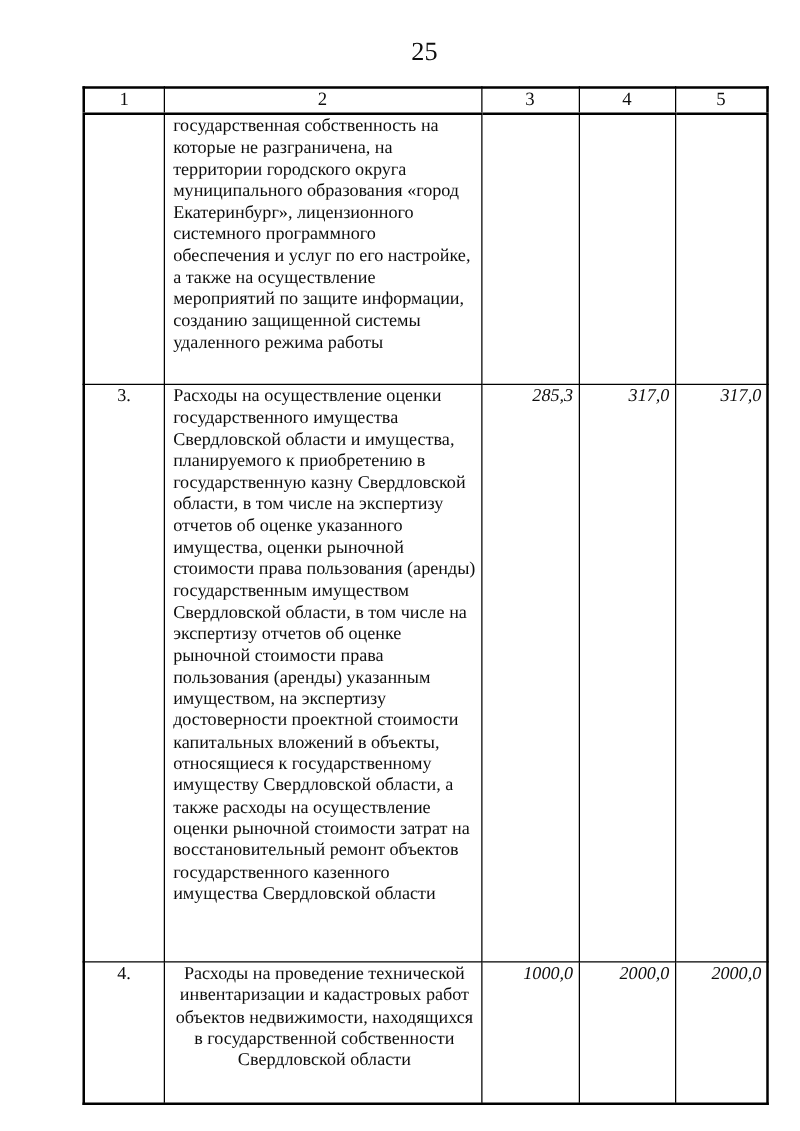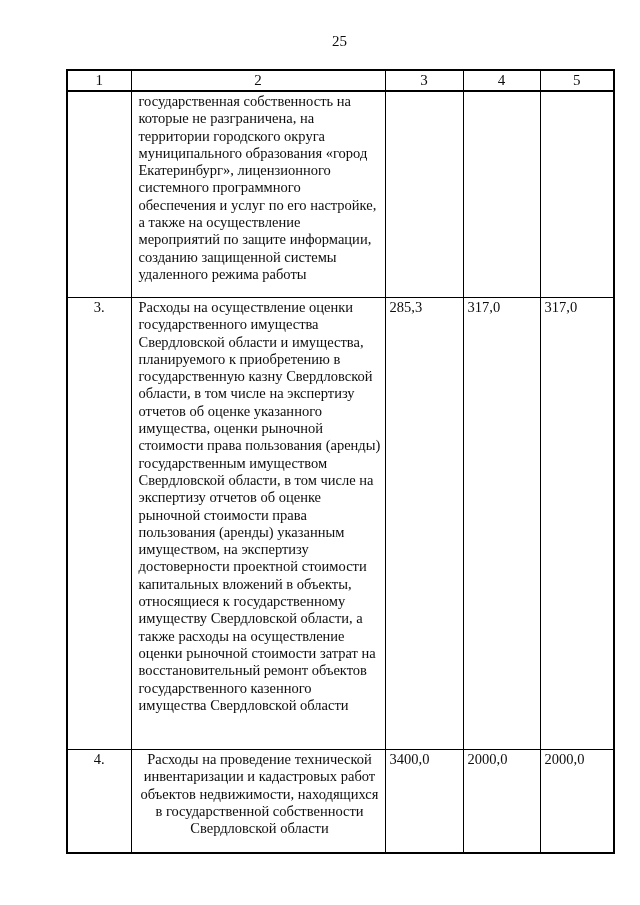--- a/index.html
+++ b/index.html
@@ -16,54 +16,54 @@
     font-size: 14.5px;
     line-height: 17.3px;
     -webkit-font-smoothing: antialiased;
   }
   .page-number {
     position: absolute;
     top: 33px;
     left: 66px;
     width: 547px;
     text-align: center;
-    font-size: 15px;
+    font-size: 21px;
   }
   table.doc-table {
     position: absolute;
     top: 69px;
     left: 66px;
     width: 547px;
     border-collapse: collapse;
     table-layout: fixed;
     border: 2px solid #000;
   }
   .doc-table col.c1 { width: 64px; }
   .doc-table col.c2 { width: 254px; }
   .doc-table col.c3 { width: 78px; }
   .doc-table col.c4 { width: 77px; }
   .doc-table col.c5 { width: 74px; }
   .doc-table th, .doc-table td {
     border: 1px solid #000;
     vertical-align: top;
-    padding: 1px 4px 2px 4px;
+    padding: 1px 4px 12px 4px;
     font-weight: normal;
     overflow: hidden;
   }
   .doc-table thead th {
     text-align: center;
     font-size: 15px;
     height: 16px;
     padding: 0;
     line-height: 19px;
     border-bottom: 2px solid #000;
   }
   .doc-table td.num { text-align: center; }
   .doc-table td.desc { padding-left: 7px; padding-right: 4px; }
-  .doc-table td.val { text-align: left; }
+  .doc-table td.val { text-align: right; font-style: italic; }
   tr.row-cont td  { height: 202px; }
   tr.row-3 td     { height: 448px; }
   tr.row-4 td     { height: 99px; text-align: center; }
 </style>
 </head>
 <body>
 
 <div class="page-number">25</div>
 
 <table class="doc-table">
@@ -94,18 +94,18 @@
     <tr class="row-3">
       <td class="num">3.</td>
       <td class="desc">Расходы на осуществление оценки государственного имущества Свердловской области и имущества, планируемого к приобретению в государственную казну Свердловской области, в том числе на экспертизу отчетов об оценке указанного имущества, оценки рыночной стоимости права пользования (аренды) государственным имуществом Свердловской области, в том числе на экспертизу отчетов об оценке рыночной стоимости права пользования (аренды) указанным имуществом, на экспертизу достоверности проектной стоимости капитальных вложений в объекты, относящиеся к государственному имуществу Свердловской области, а также расходы на осуществление оценки рыночной стоимости затрат на восстановительный ремонт объектов государственного казенного имущества Свердловской области</td>
       <td class="val">285,3</td>
       <td class="val">317,0</td>
       <td class="val">317,0</td>
     </tr>
     <tr class="row-4">
       <td class="num">4.</td>
       <td class="desc">Расходы на проведение технической инвентаризации и кадастровых работ объектов недвижимости, находящихся в государственной собственности Свердловской области</td>
-      <td class="val">3400,0</td>
+      <td class="val">1000,0</td>
       <td class="val">2000,0</td>
       <td class="val">2000,0</td>
     </tr>
   </tbody>
 </table>
 
 </body></html>

